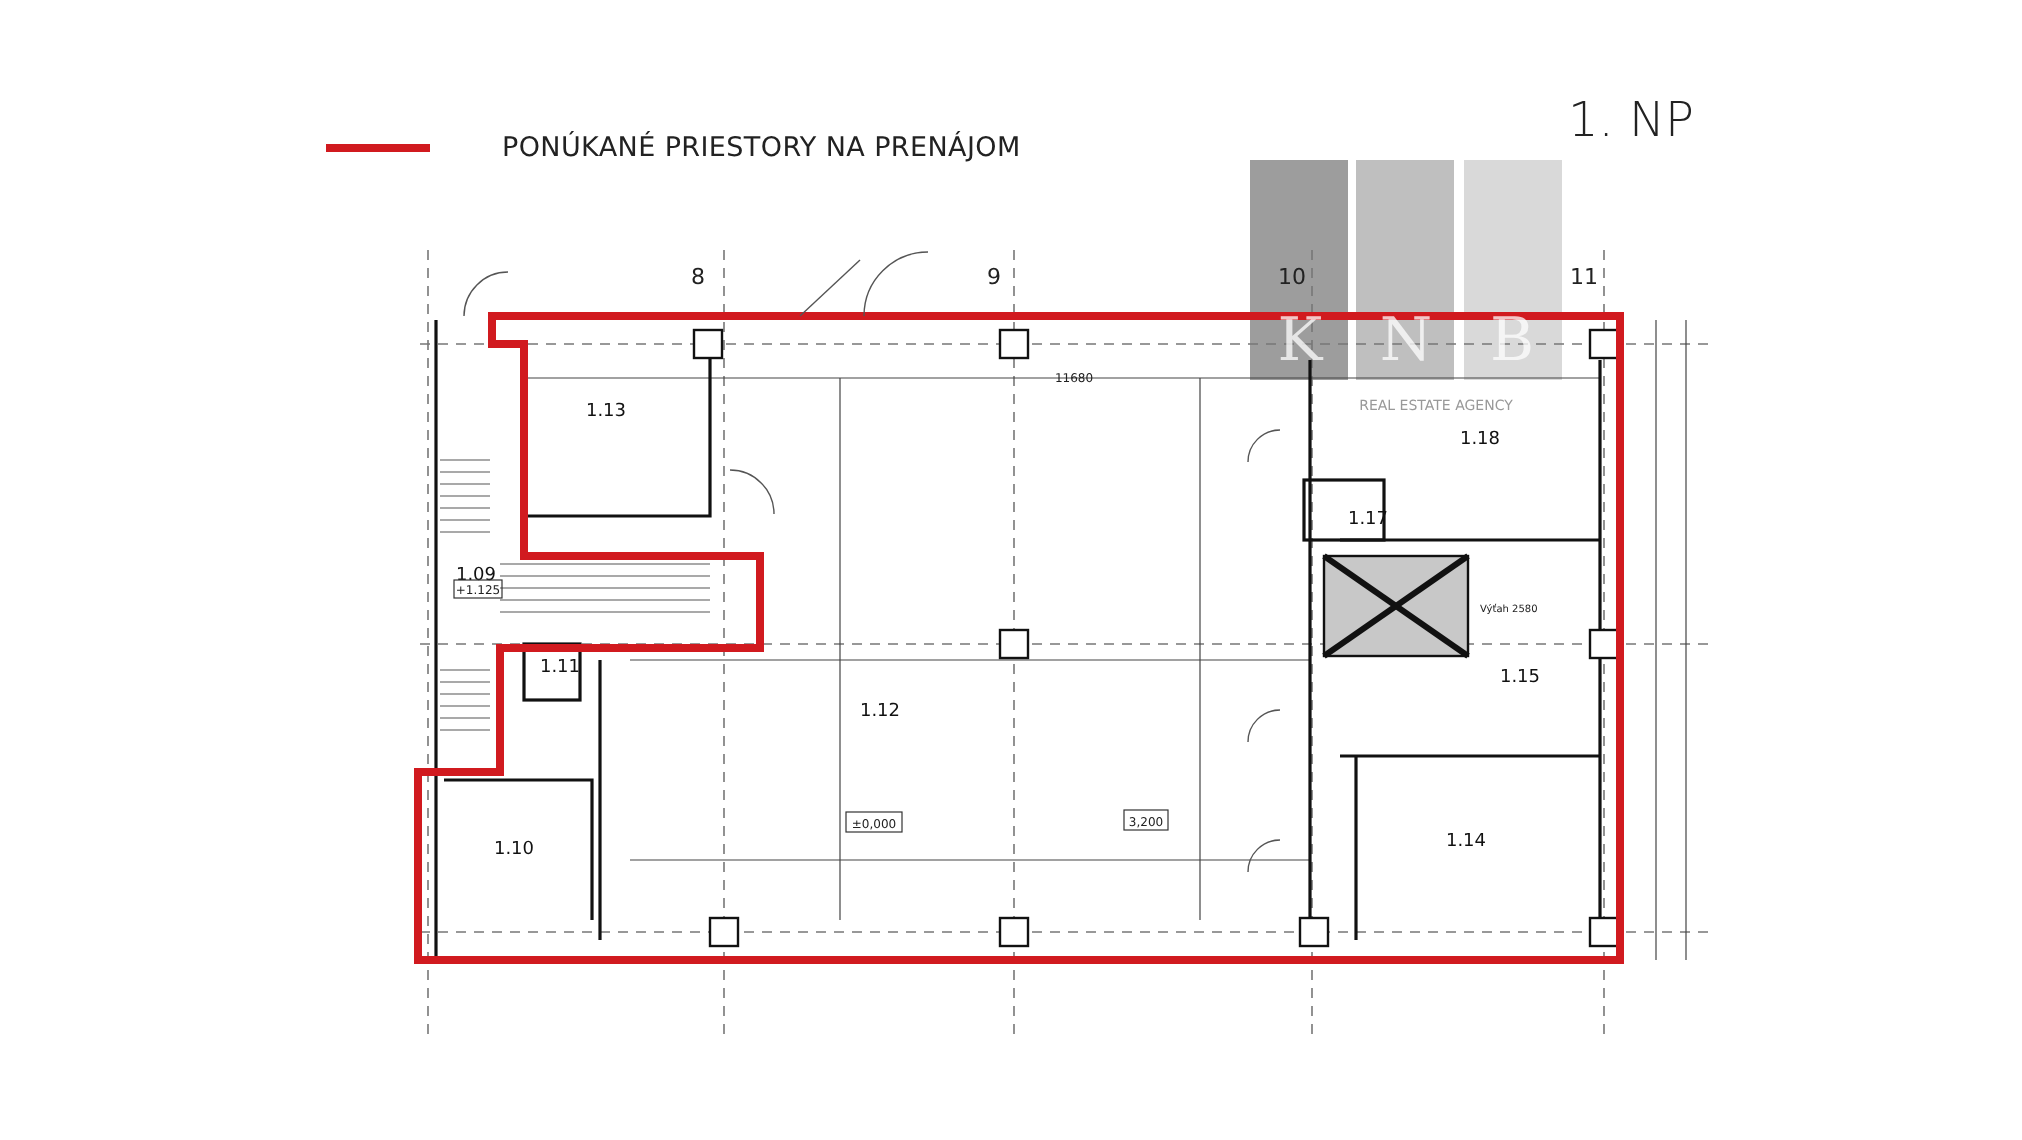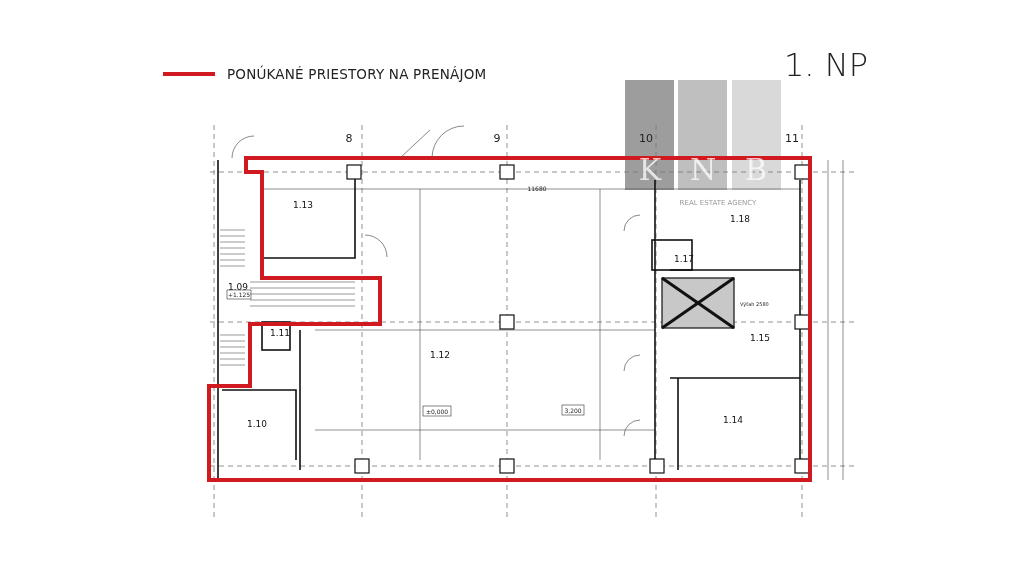--- a/index.html
+++ b/index.html
@@ -1,22 +1,22 @@
 <!DOCTYPE html>
 <html><head>
 <meta charset="utf-8">
 <style>
   html, body { margin:0; padding:0; background:#ffffff; }
   body { width:1011px; height:570px; position:relative; overflow:hidden; font-family:"DejaVu Sans", sans-serif; }
   .legend { position:absolute; left:163px; top:60px; }
   .legend-row { display:flex; align-items:center; height:28px; }
   .legend-swatch-line { width:52px; height:4px; background:#d11a1f; margin-right:12px; }
   .legend-swatch-box { width:52px; height:16px; background:#d3d3d3; margin-right:12px; }
-  .legend-label { font-family:"DejaVu Sans", sans-serif; font-size:13.5px; color:#222; letter-spacing:0.2px; }
-  .floor-label { position:absolute; left:784px; top:46px; font-size:32px; color:#222; font-family:"DejaVu Sans", sans-serif; font-weight:300; }
+  .legend-label { font-family:"DejaVu Sans", sans-serif; font-size:13.5px; color:#222; letter-spacing:0.2px;margin-left:24px; }
+  .floor-label { position:absolute; left:784px; top:46px; font-size:24px; color:#222; font-family:"DejaVu Sans", sans-serif; font-weight:300; }
   svg.plan { position:absolute; left:0; top:0; }
   .wm-text { font-family:"DejaVu Serif", serif; }
 </style>
 </head>
 <body>
 
 <div class="legend">
   <div class="legend-row">
     <span class="legend-swatch-line"></span>
     <span class="legend-label">PONÚKANÉ PRIESTORY NA PRENÁJOM</span>

